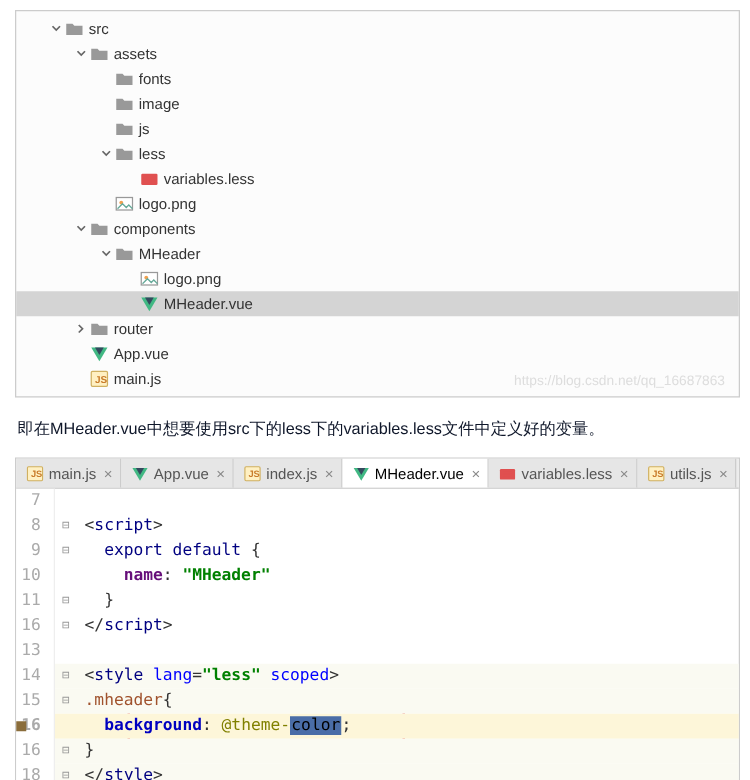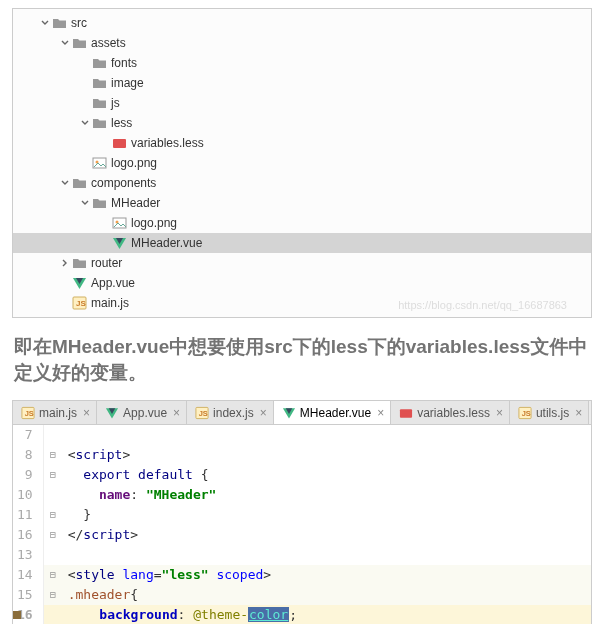--- a/index.html
+++ b/index.html
@@ -6,23 +6,23 @@
   body { font-family: Arial, sans-serif; font-size: 12px; background: #fff; color: #333; width: 600px; }
   
   .tree-panel { border: 1px solid #ccc; margin: 8px 8px 16px 12px; padding: 4px 0; background: #fcfcfc; position: relative; }
   .tree-row { display: flex; align-items: center; height: 20px; padding-left: 8px; cursor: pointer; }
   .tree-row.selected { background: #d4d4d4; }
   .tree-row .indent { display: inline-block; }
   .chevron { width: 12px; height: 12px; flex-shrink: 0; display: inline-flex; align-items: center; justify-content: center; color: #666; }
   .chevron svg { width: 8px; height: 8px; }
   .icon { width: 16px; height: 14px; flex-shrink: 0; margin-right: 4px; display: inline-flex; align-items: center; justify-content: center; }
   .tree-label { color: #333; font-size: 12px; }
-  .watermark { position: absolute; right: 24px; bottom: 6px; color: #ddd; font-size: 11px; }
-  
-  .description-text { margin: 0 0 14px 14px; font-size: 19px; color: #737373; font-weight: bold; }
+  .watermark { position: absolute; right: 11px; bottom: 6px; color: #ddd; font-size: 11px; }
+  
+  .description-text { margin: 0 0 14px 14px; font-size: 13px; color: #0f172a; }
   
   .editor-panel { border: 1px solid #ccc; margin: 0 8px 8px 12px; background: #fff; position: relative; }
   
   .tab-bar { display: flex; background: #ececec; border-bottom: 1px solid #ccc; height: 24px; }
   .tab { display: flex; align-items: center; padding: 0 6px 0 8px; border-right: 1px solid #ccc; background: #e6e6e6; font-size: 12px; color: #555; gap: 4px; cursor: pointer; }
   .tab.active { background: #fff; color: #000; }
   .tab .tab-icon { width: 14px; height: 14px; display: inline-flex; align-items: center; justify-content: center; }
   .tab .close-x { color: #888; font-size: 12px; margin-left: 2px; }
   
   .code-area { display: flex; font-family: Consolas, monospace; font-size: 13px; position: relative; }
@@ -34,25 +34,25 @@
   .code-line { height: 20px; line-height: 20px; padding-left: 24px; white-space: pre; position: relative; }
   .fold-mark { position: absolute; left: 6px; color: #999; font-size: 10px; }
   .hl-line-strong { background: #fdf6d9; }
   .hl-line-soft { background: #fafaf2; }
   
   .tok-tag { color: #000080; }
   .tok-attr { color: #0000ff; }
   .tok-str { color: #008000; font-weight: bold; }
   .tok-kw { color: #000080; font-weight: normal; }
   .tok-name { color: #660e7a; font-weight: bold; }
-  .tok-prop { color: #0000c0; font-weight: bold; margin-left: 16px; }
+  .tok-prop { color: #0000c0; font-weight: bold; }
   .tok-sel { color: #a0522d; }
   .tok-var { color: #808000; }
   .tok-punc { color: #333; }
-  .sel-word { background: #4a6da7; color: #5eead4; padding: 0 1px; text-decoration: underline; }
+  .sel-word { background: #4a6da7; color: #000000; padding: 0 1px; }
   
   .red-box { position: absolute; border: 2px solid #d9322e; pointer-events: none; }
   
   
   .fld-g { fill: #999; }
   .js-icon rect { fill: #fff0c2; stroke: #d0b060; }
   .js-icon text { fill: #c97c2b; font-size: 8px; font-weight: bold; }
   .vue-icon polygon.outer { fill: #41b883; }
   .vue-icon polygon.inner { fill: #35495e; }
   .img-icon rect { fill: #fff; stroke: #999; }

